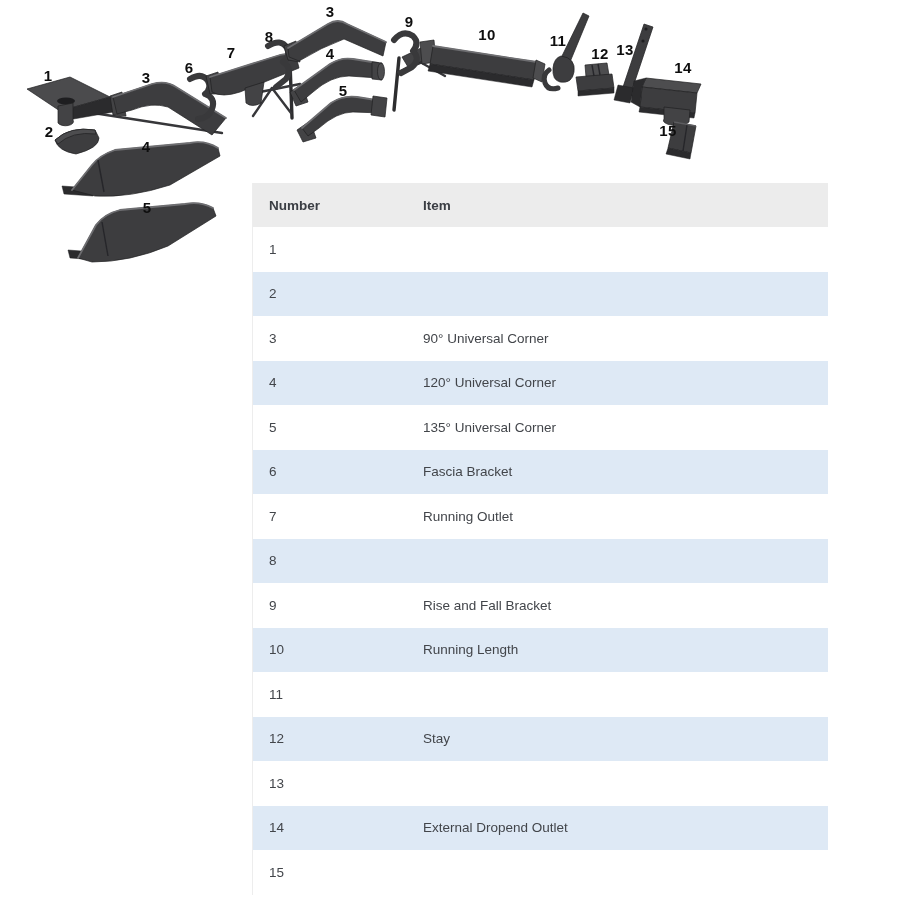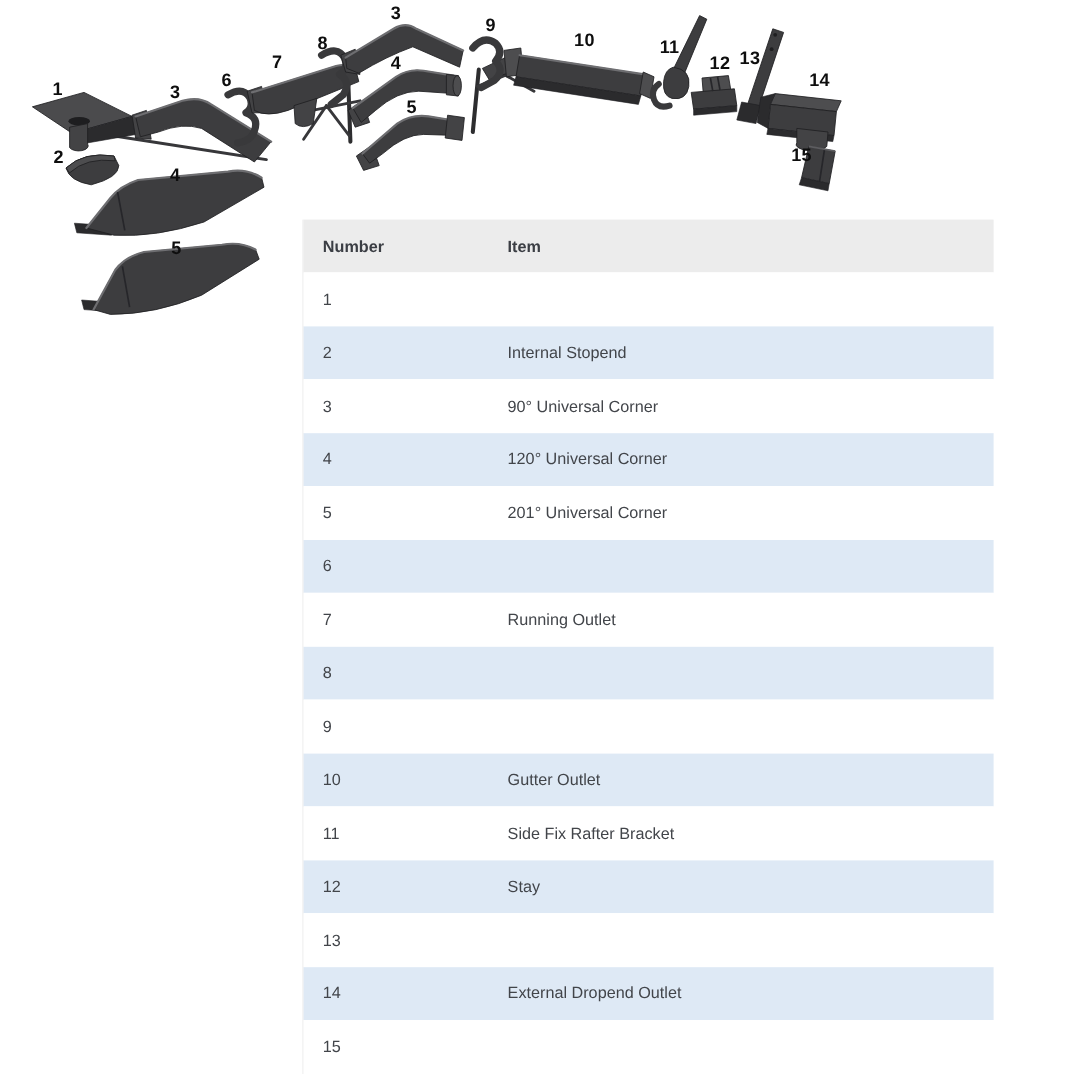--- a/index.html
+++ b/index.html
@@ -212,54 +212,54 @@
     <div class="thead">
       <div class="cell c-number">Number</div>
       <div class="cell c-item">Item</div>
     </div>
     <div>
         <div class="trow">
           <div class="cell c-number">1</div>
         </div>
         <div class="trow alt">
           <div class="cell c-number">2</div>
-          <div class="cell c-item">Internal Stopend</div>
         </div>
         <div class="trow">
           <div class="cell c-number">3</div>
           <div class="cell c-item">90° Universal Corner</div>
         </div>
         <div class="trow alt">
           <div class="cell c-number">4</div>
           <div class="cell c-item">120° Universal Corner</div>
         </div>
         <div class="trow">
           <div class="cell c-number">5</div>
-          <div class="cell c-item">201° Universal Corner</div>
+          <div class="cell c-item">135° Universal Corner</div>
         </div>
         <div class="trow alt">
           <div class="cell c-number">6</div>
+          <div class="cell c-item">Fascia Bracket</div>
         </div>
         <div class="trow">
           <div class="cell c-number">7</div>
           <div class="cell c-item">Running Outlet</div>
         </div>
         <div class="trow alt">
           <div class="cell c-number">8</div>
         </div>
         <div class="trow">
           <div class="cell c-number">9</div>
+          <div class="cell c-item">Rise and Fall Bracket</div>
         </div>
         <div class="trow alt">
           <div class="cell c-number">10</div>
-          <div class="cell c-item">Gutter Outlet</div>
+          <div class="cell c-item">Running Length</div>
         </div>
         <div class="trow">
           <div class="cell c-number">11</div>
-          <div class="cell c-item">Side Fix Rafter Bracket</div>
         </div>
         <div class="trow alt">
           <div class="cell c-number">12</div>
           <div class="cell c-item">Stay</div>
         </div>
         <div class="trow">
           <div class="cell c-number">13</div>
         </div>
         <div class="trow alt">
           <div class="cell c-number">14</div>

